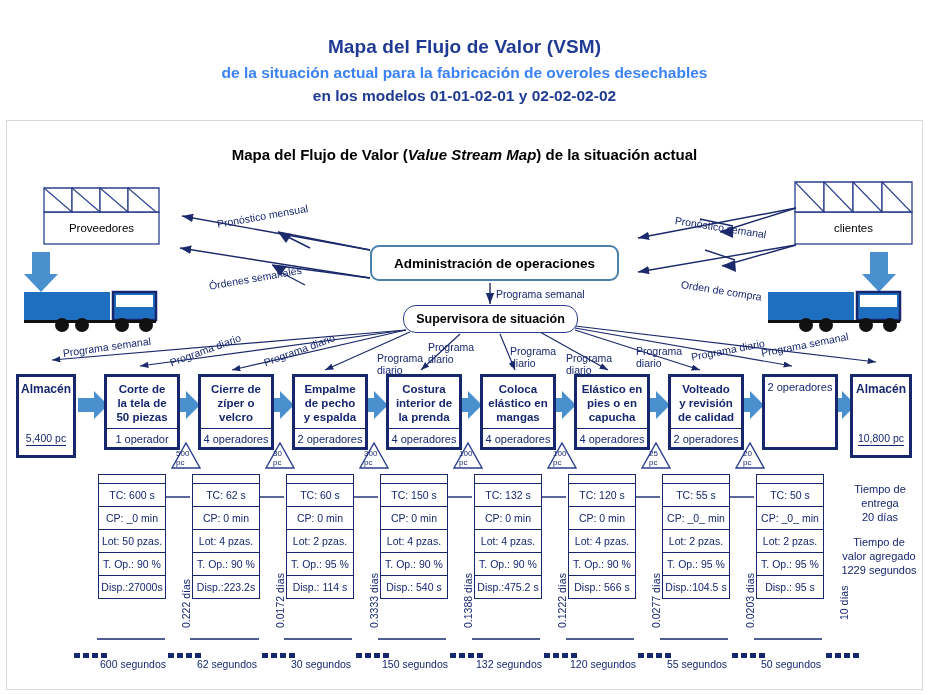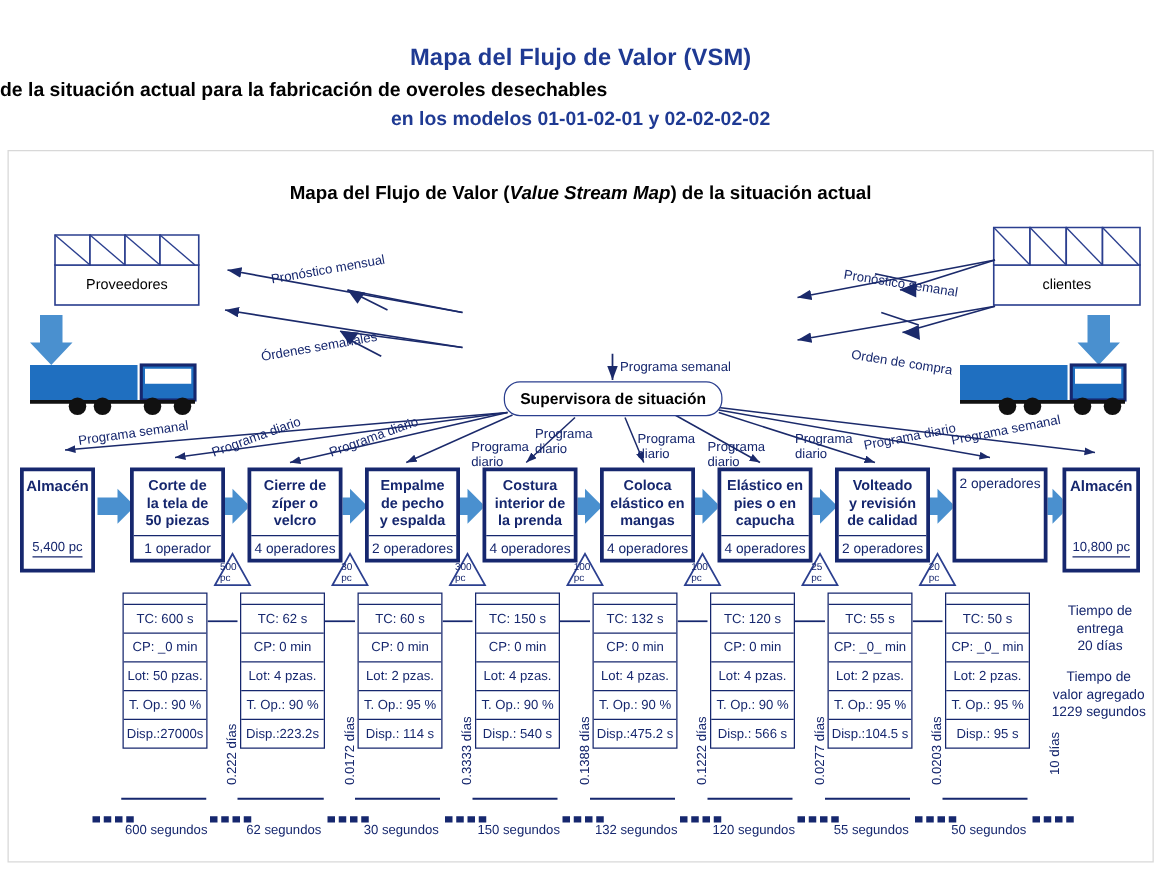--- a/index.html
+++ b/index.html
@@ -24,22 +24,23 @@
     position: absolute;
     left: 0; top: 36px; width: 929px;
     text-align: center;
     font-size: 19px; font-weight: bold;
     color: #1f3a93;
     letter-spacing: .1px;
   }
   .title-sub1 {
     position: absolute;
     left: 0; top: 64px; width: 929px;
+    text-align: center;
     font-size: 15.5px; font-weight: bold;
-    color: #000000;
+    color: #3b82f6;
   }
   .title-sub2 {
     position: absolute;
     left: 0; top: 87px; width: 929px;
     text-align: center;
     font-size: 15.5px; font-weight: bold;
     color: #1f3a93;
   }
   .title-section {
     position: absolute;
@@ -385,20 +386,23 @@
     </g>
   </svg>
 
   <div class="abs" style="left:44px; top:212px; width:115px; height:32px;">
     <div style="text-align:center; line-height:32px; font-size:11.5px; color:#000;border-radius:15px;">Proveedores</div>
   </div>
   <div class="abs" style="left:795px; top:212px; width:117px; height:32px;">
     <div style="text-align:center; line-height:32px; font-size:11.5px; color:#000;">clientes</div>
   </div>
 
+  <div class="mgmt-box" style="left:370px; top:245px; width:249px; height:36px;">
+    <span>Administración de operaciones</span>
+  </div>
   <div class="sup-box" style="left:403px; top:305px; width:175px; height:28px;">
     <span>Supervisora de situación</span>
   </div>
 
   <div class="flbl" style="left:216px; top:218px; transform: rotate(-10deg);">Pronóstico mensual</div>
   <div class="flbl" style="left:208px; top:280px; transform: rotate(-10deg);">Órdenes semanales</div>
   <div class="flbl" style="left:676px; top:214px; transform: rotate(9deg);">Pronóstico semanal</div>
   <div class="flbl" style="left:682px; top:278px; transform: rotate(9deg);">Orden de compra</div>
   <div class="flbl" style="left:496px; top:288px;">Programa semanal</div>
 

